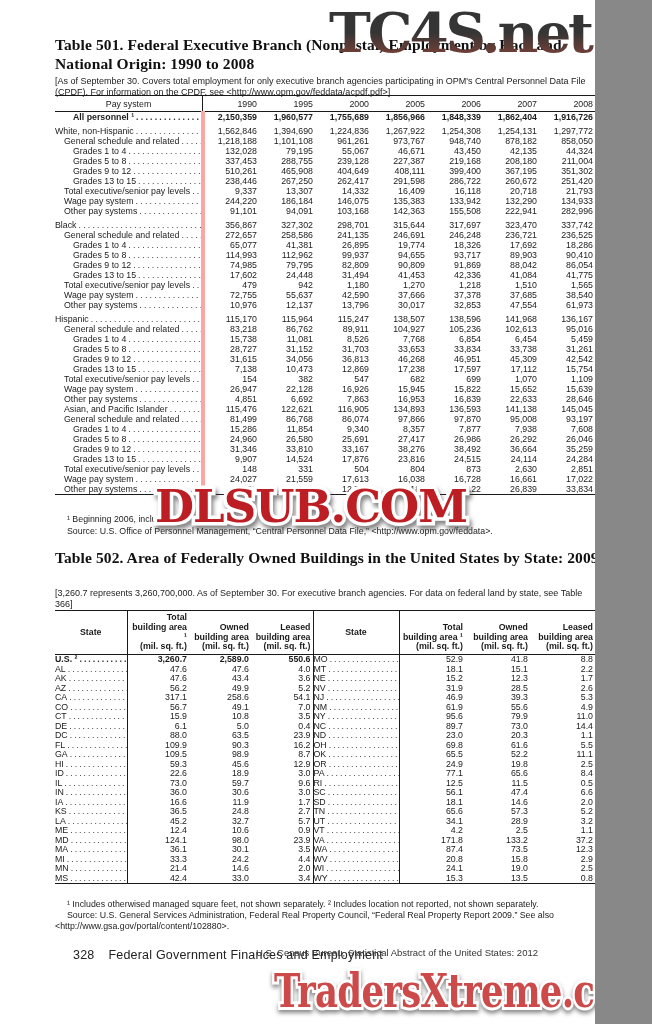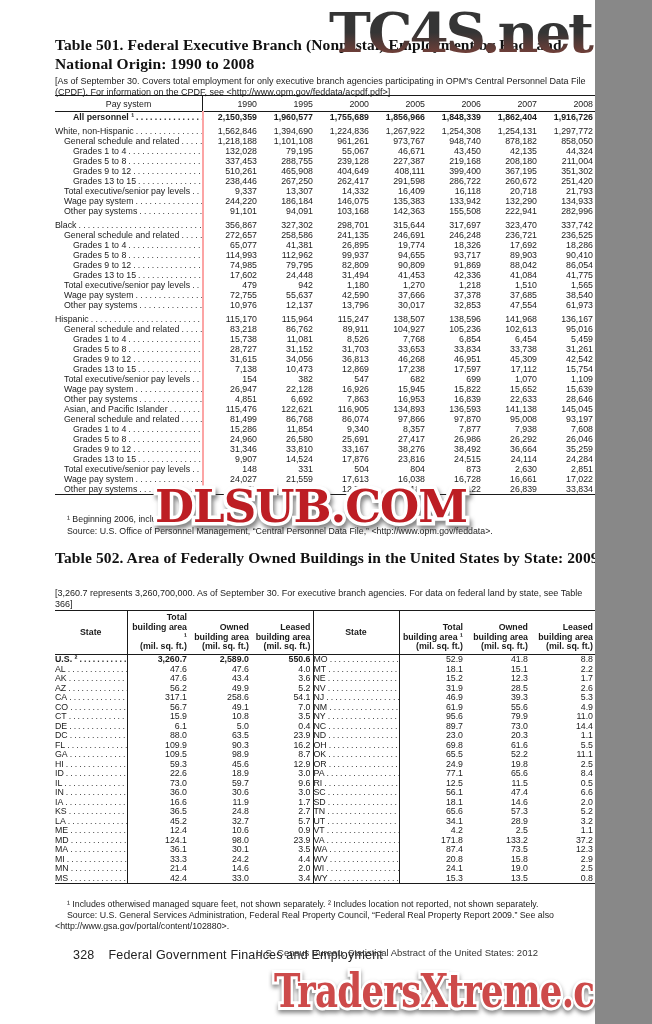--- a/index.html
+++ b/index.html
@@ -13,21 +13,21 @@
   .note{font-size:9px;line-height:10.5px;color:#222;}
   .fn,.src{font-size:8.8px;line-height:10.5px;color:#222;text-indent:12px;}
 
   
   table{border-collapse:collapse;table-layout:fixed;}
   .t501{width:540px;font-size:8.8px;border-top:1.4px solid #1a1a1a;border-bottom:1.4px solid #1a1a1a;}
   .t501 thead th{font-weight:normal;border-bottom:1.4px solid #1a1a1a;height:15px;vertical-align:middle;padding:0;}
   .t501 th.paysys{border-right:1px solid #1a1a1a;text-align:center;}
   .t501 th.num,.t501 td.num{width:54px;text-align:right;padding:0 2px 0 0;}
   .t501 tbody td{line-height:10px;vertical-align:bottom;padding:0;}
-  .t501 td.lbl{border-right:2px solid #fca5a5;}
+  .t501 td.lbl{border-right:4px solid #fca5a5;}
   .t501 tr.gap td{padding-top:4px;}
   .t501 tr.b td{font-weight:bold;}
   .lw{display:flex;overflow:hidden;white-space:nowrap;}
   .lw .t{flex:0 0 auto;}
   .lw .dots{flex:1 1 auto;overflow:hidden;white-space:nowrap;color:#333;margin-left:2px;}
   .lw .dots::after{content:"......................................................................";letter-spacing:2.2px;}
   .i1 .t{padding-left:9px;} .i2 .t{padding-left:18px;}
 
   
   .t502{width:540px;font-size:8.8px;border-top:1px solid #1a1a1a;border-bottom:1.4px solid #1a1a1a;}

